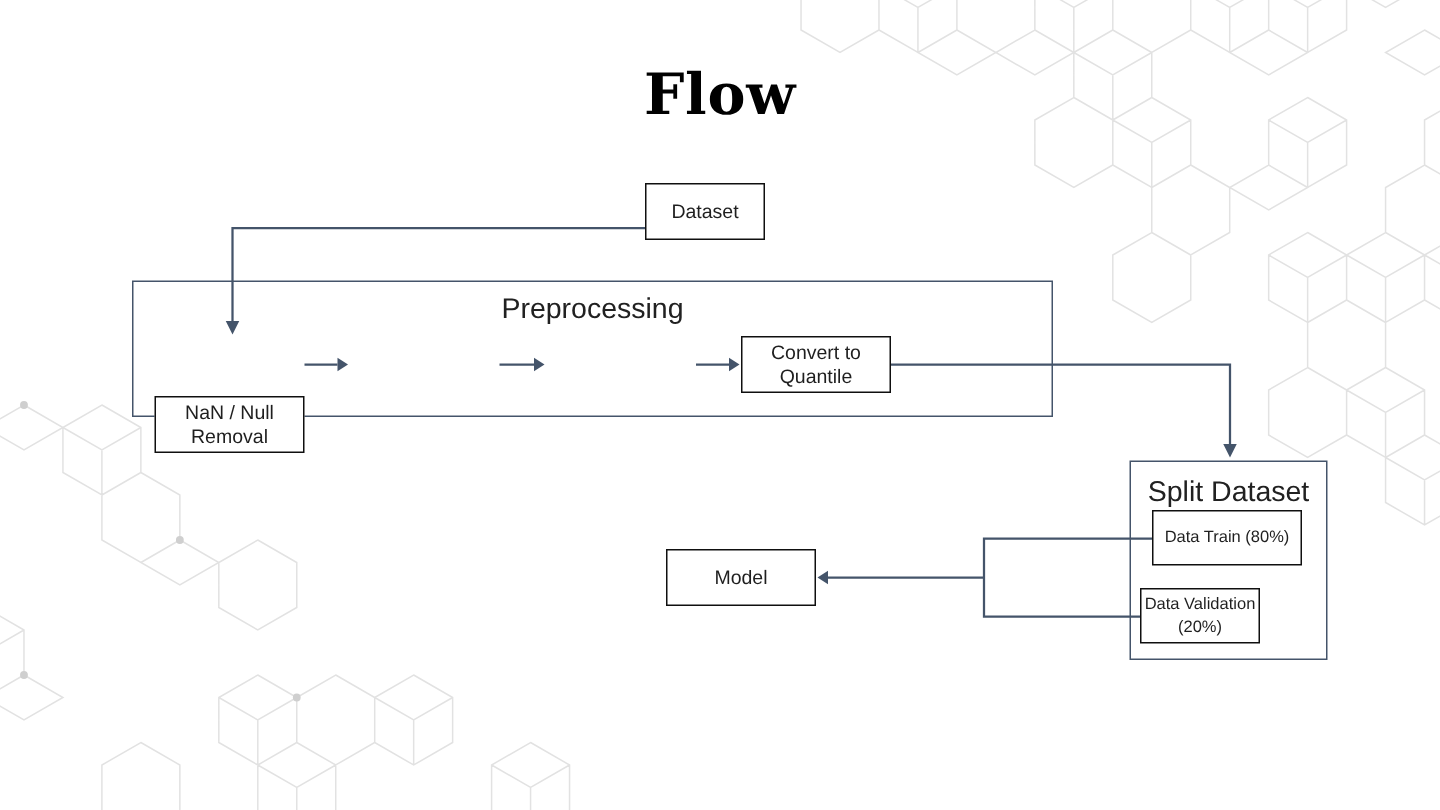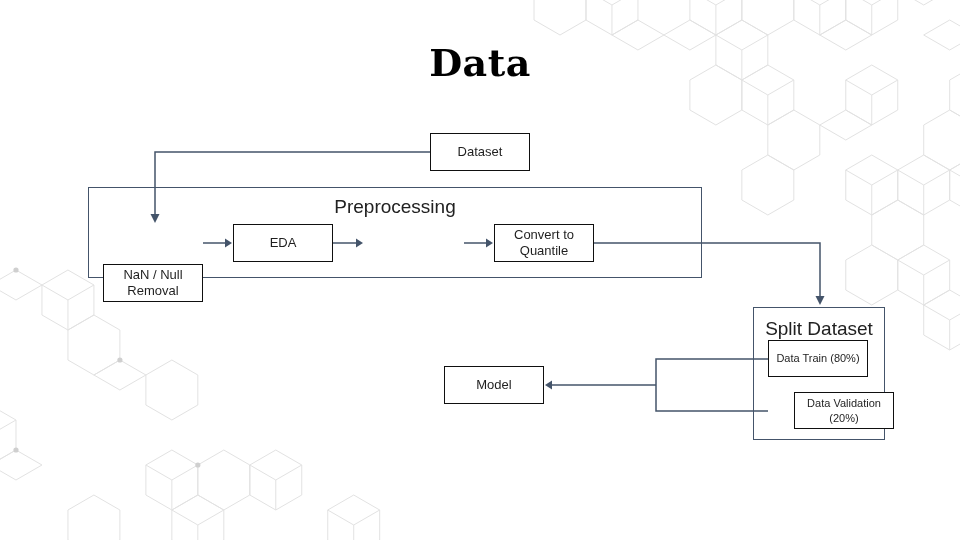--- a/index.html
+++ b/index.html
@@ -69,54 +69,51 @@
     <path class="chead" d="M486,238.5 L493,243 L486,247.5 Z"></path>
 
     <path class="cline" d="M594,243 H820 V297"></path>
     <path class="chead" d="M815.5,296 H824.5 L820,305 Z"></path>
 
     <path class="cline" d="M768,359 H656 V411 H768"></path>
     <path class="cline" d="M656,385 H552"></path>
     <path class="chead" d="M552,380.5 L545,385 L552,389.5 Z"></path>
   </svg>
 
-  <h1 class="slide-title">Data</h1>
+  <h1 class="slide-title">Flow</h1>
 
   <div class="container-box" style="left:88px; top:187px; width:614px; height:91px;">
     <div class="container-label" style="top:8px;">Preprocessing</div>
   </div>
 
   <div class="container-box" style="left:753px; top:307px; width:132px; height:133px;">
     <div class="container-label" style="top:10px;">Split Dataset</div>
   </div>
 
-  <div class="node" style="left:430px; top:133px; width:100px; height:38px;align-items:center;">
+  <div class="node" style="left:430px; top:122px; width:80px; height:38px;align-items:center;">
     <span class="label">Dataset</span>
   </div>
 
   <div class="node" style="left:103px; top:224px; width:100px; height:38px;margin-top:40px;">
     <span class="label">NaN / Null
 Removal</span>
   </div>
 
-  <div class="node" style="left:233px; top:224px; width:100px; height:38px;">
-    <span class="label">EDA</span>
-  </div>
 
 
   <div class="node" style="left:494px; top:224px; width:100px; height:38px;">
     <span class="label">Convert to
 Quantile</span>
   </div>
 
   <div class="node small" style="left:768px; top:340px; width:100px; height:37px;">
     <span class="label">Data Train (80%)</span>
   </div>
 
-  <div class="node small" style="left:794px; top:392px; width:100px; height:37px;">
+  <div class="node small" style="left:760px; top:392px; width:80px; height:37px;">
     <span class="label">Data Validation
 (20%)</span>
   </div>
 
   <div class="node" style="left:444px; top:366px; width:100px; height:38px;">
     <span class="label">Model</span>
   </div>
 
 </div>
 

